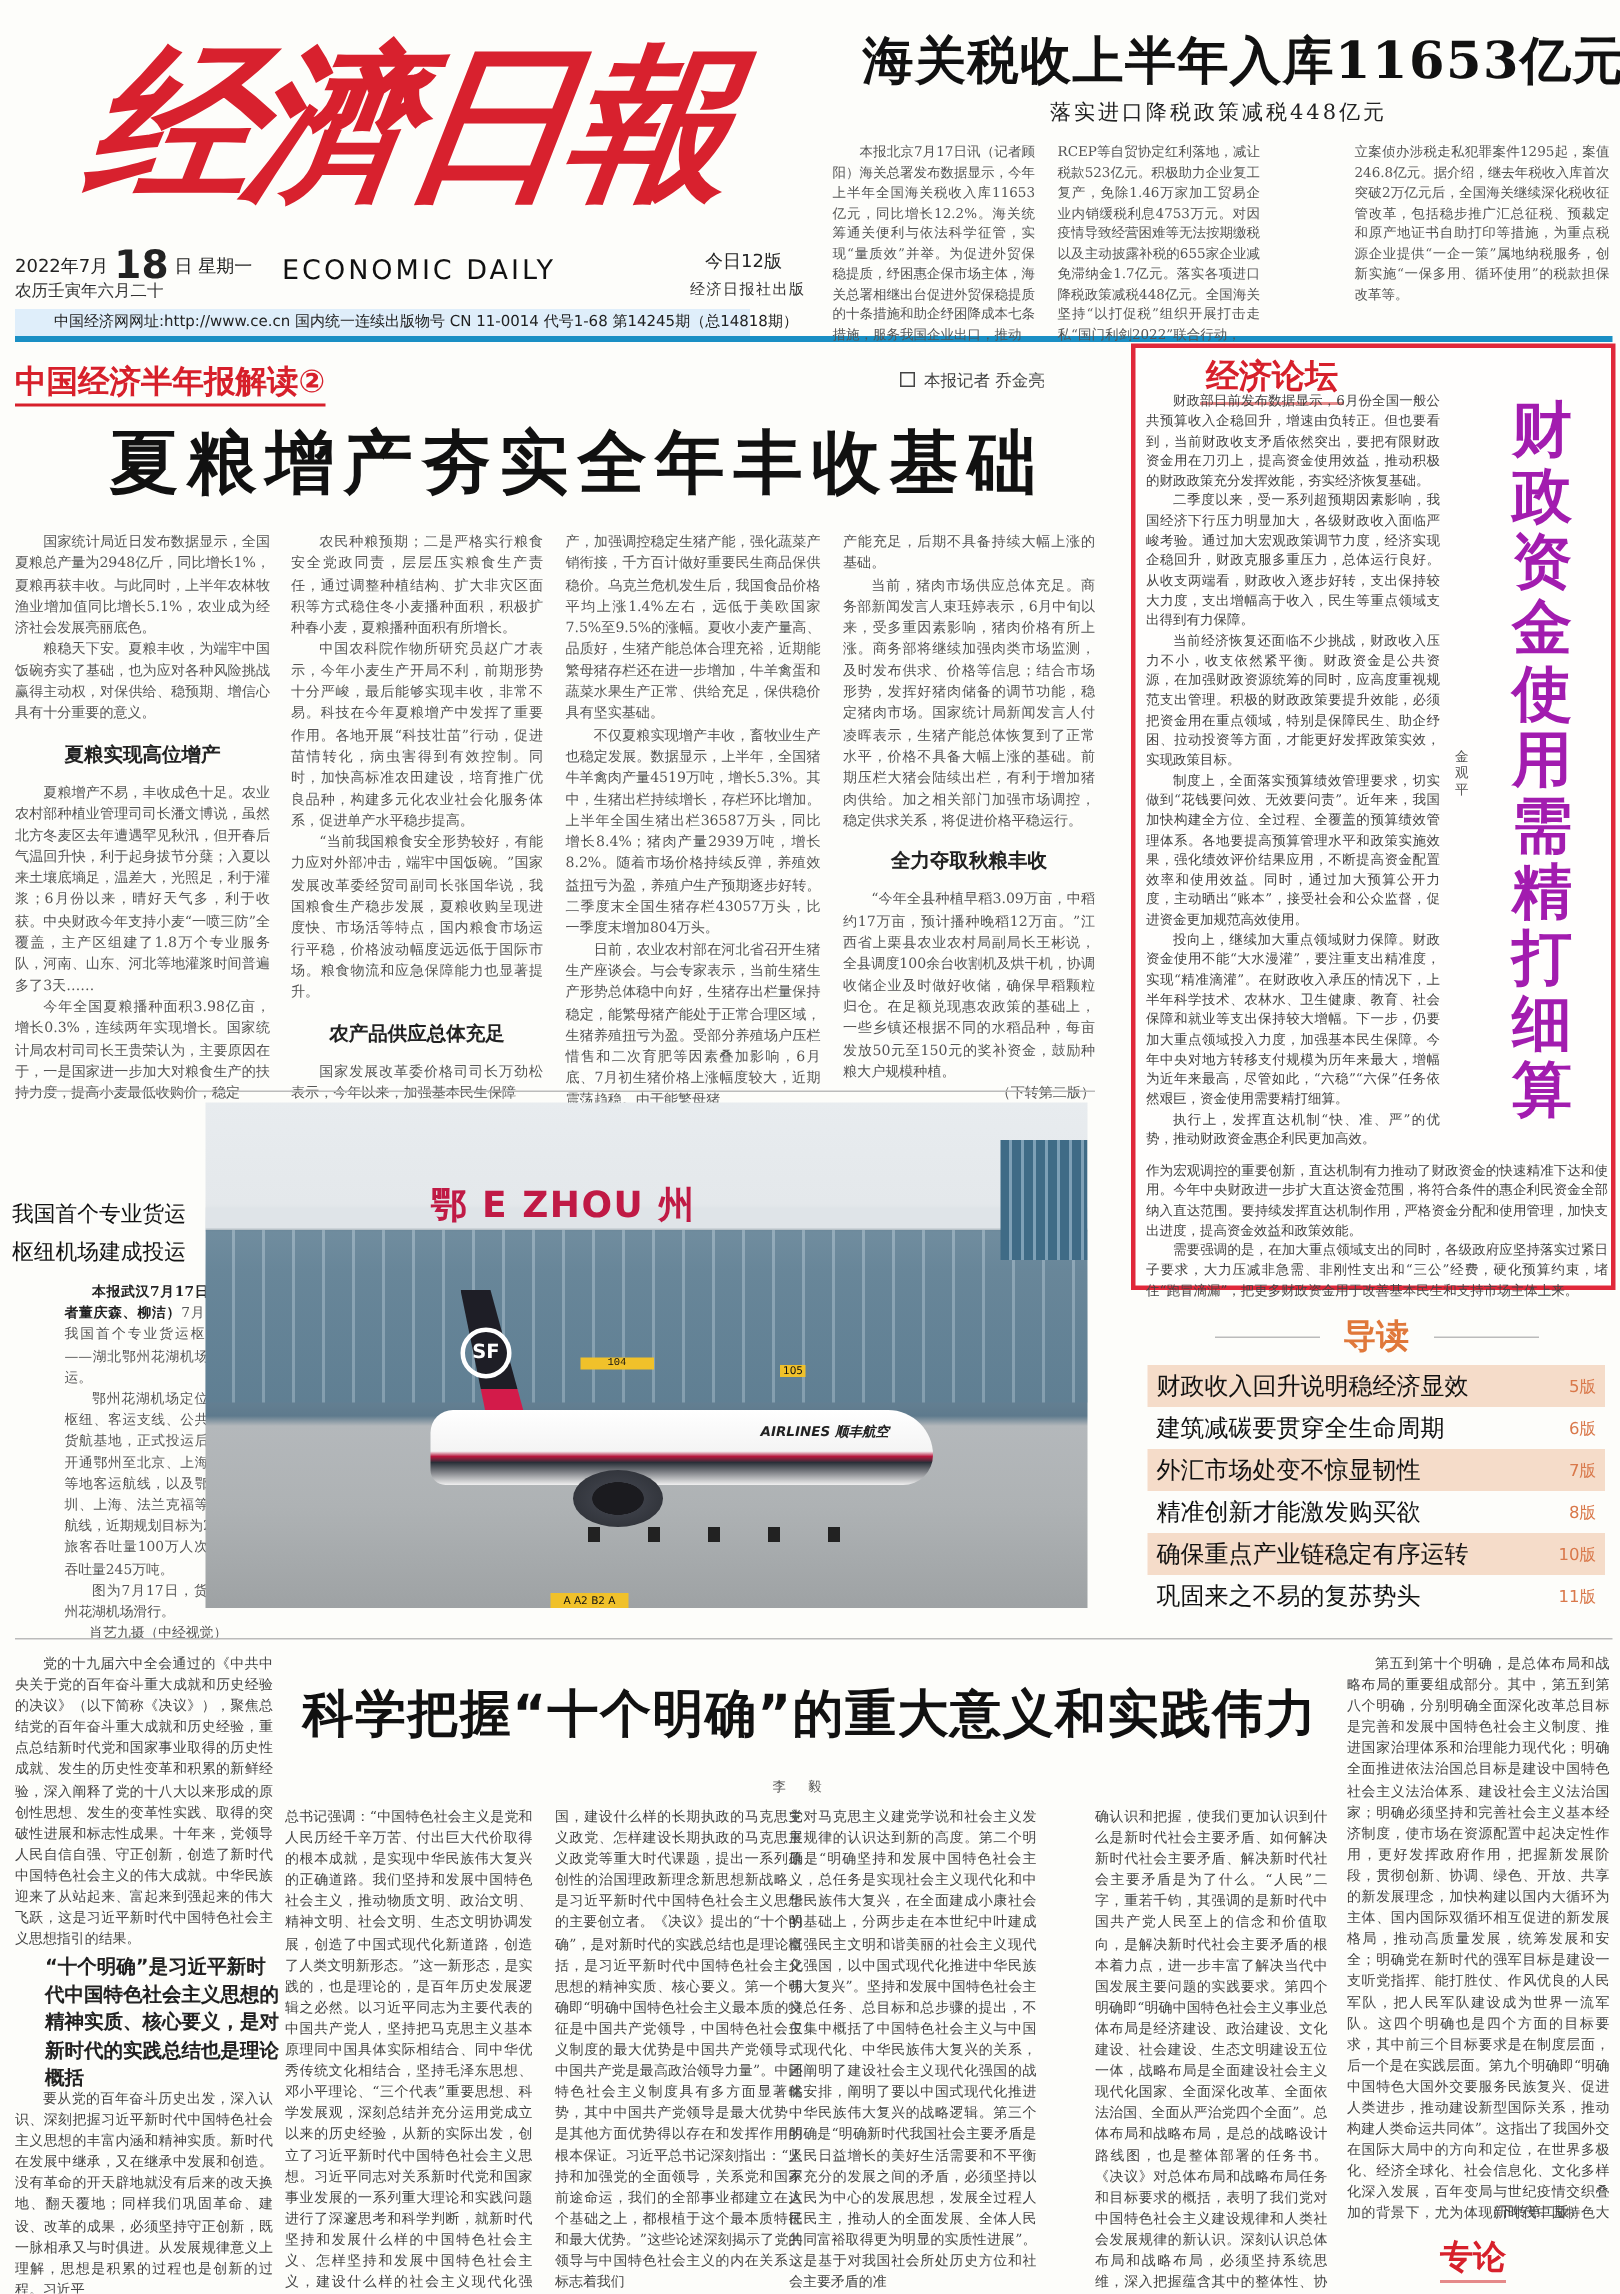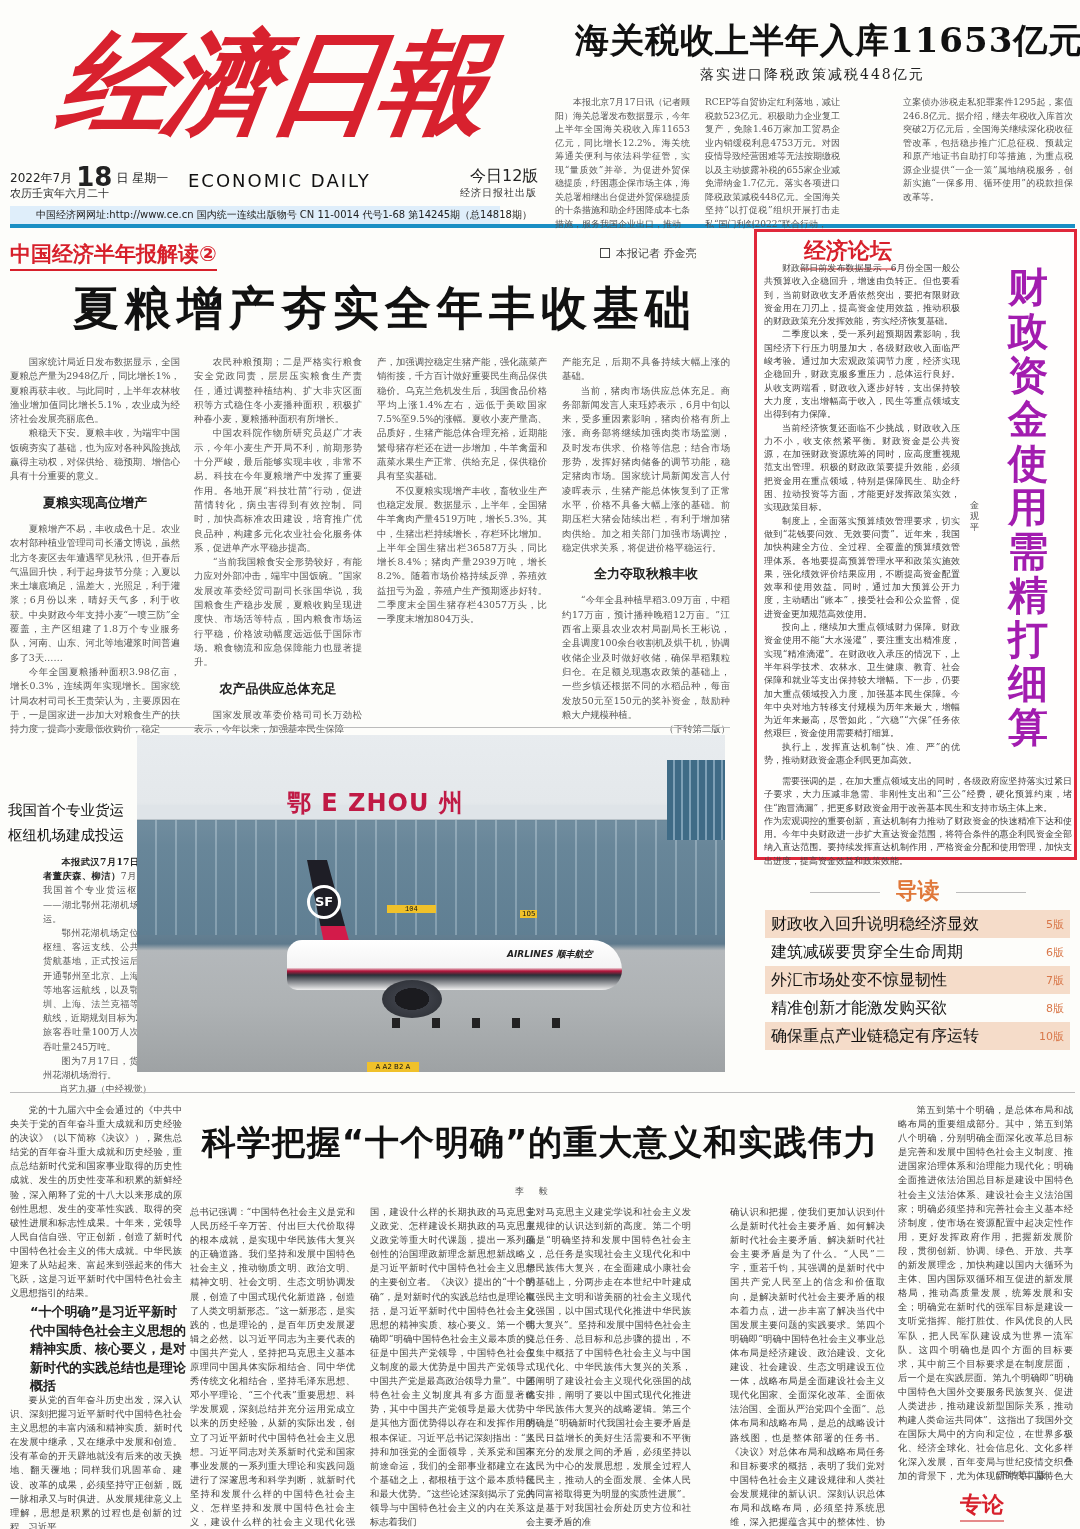--- a/index.html
+++ b/index.html
@@ -4,21 +4,21 @@
 <style>
   * { box-sizing: border-box; margin: 0; padding: 0; }
   html, body { width: 1080px; height: 1529px; background: #fdfdfa; overflow: hidden; }
   body { position: relative; font-family: "DejaVu Serif", "Liberation Serif", serif; color: #2a2a2a; }
   .abs { position: absolute; }
   .masthead-logo { left: 60px; top: 8px; width: 330px; height: 150px; font-family: "DejaVu Serif", serif; font-size: 112px; line-height: 150px; color: #d8212e; font-style: italic; font-weight: bold; letter-spacing: -6px; white-space: nowrap; transform: skewX(-8deg); }
   .date-line { left: 10px; top: 162px; font-family: "DejaVu Sans", sans-serif; font-size: 12px; color: #222; white-space: nowrap; }
   .date-line .big { font-size: 26px; font-weight: bold; vertical-align: -4px; margin: 0 4px; }
   .lunar { left: 10px; top: 186px; font-size: 11px; color: #333; }
   .econ-daily { left: 188px; top: 170px; font-family: "DejaVu Sans", sans-serif; font-size: 18px; letter-spacing: 2px; color: #111; }
-  .today-ed { left: 470px; top: 166px; font-family: "DejaVu Sans", sans-serif; font-size: 16px; color: #222; }
+  .today-ed { left: 470px; top: 166px; font-family: "DejaVu Sans", sans-serif; font-size: 12px; color: #222; }
   .publisher { left: 460px; top: 186px; font-size: 10px; color: #333; letter-spacing: 1px; }
   .infobar { left: 10px; top: 206px; width: 490px; height: 18px; background: #dfeefa; font-family: "DejaVu Sans", sans-serif; font-size: 10px; line-height: 18px; color: #222; padding-left: 26px; white-space: nowrap; }
   .rule-blue { left: 10px; top: 224px; width: 1065px; height: 4px; background: #1a8fc4; }
 
   .top-head { left: 575px; top: 18px; width: 480px; font-size: 34px; font-weight: bold; color: #111; letter-spacing: 1px; white-space: nowrap; }
   .top-sub { left: 700px; top: 66px; font-size: 14px; color: #222; letter-spacing: 2px; }
   .top-col { top: 96px; width: 135px; font-size: 9px; line-height: 13.5px; color: #555; text-align: justify; }
   .top-col .ind { text-indent: 2em; }
 
   .series-tag { left: 10px; top: 240px; font-family: "DejaVu Sans", sans-serif; font-size: 21px; font-weight: bold; color: #d7202b; border-bottom: 2px solid #d7202b; padding-bottom: 1px; letter-spacing: 0px; }
@@ -112,20 +112,21 @@
 <div class="abs col" style="left:194px;top:355px;width:168px">
   <p>农民种粮预期；二是严格实行粮食安全党政同责，层层压实粮食生产责任，通过调整种植结构、扩大非灾区面积等方式稳住冬小麦播种面积，积极扩种春小麦，夏粮播种面积有所增长。</p>
   <p>中国农科院作物所研究员赵广才表示，今年小麦生产开局不利，前期形势十分严峻，最后能够实现丰收，非常不易。科技在今年夏粮增产中发挥了重要作用。各地开展“科技壮苗”行动，促进苗情转化，病虫害得到有效控制。同时，加快高标准农田建设，培育推广优良品种，构建多元化农业社会化服务体系，促进单产水平稳步提高。</p>
   <p>“当前我国粮食安全形势较好，有能力应对外部冲击，端牢中国饭碗。”国家发展改革委经贸司副司长张国华说，我国粮食生产稳步发展，夏粮收购呈现进度快、市场活等特点，国内粮食市场运行平稳，价格波动幅度远远低于国际市场。粮食物流和应急保障能力也显著提升。</p>
   <div class="subhead">农产品供应总体充足</div>
   <p>国家发展改革委价格司司长万劲松表示，今年以来，加强基本民生保障</p>
 </div>
 <div class="abs col" style="left:377px;top:355px;width:170px">
   <p style="text-indent:0">产，加强调控稳定生猪产能，强化蔬菜产销衔接，千方百计做好重要民生商品保供稳价。乌克兰危机发生后，我国食品价格平均上涨1.4%左右，远低于美欧国家7.5%至9.5%的涨幅。夏收小麦产量高、品质好，生猪产能总体合理充裕，近期能繁母猪存栏还在进一步增加，牛羊禽蛋和蔬菜水果生产正常、供给充足，保供稳价具有坚实基础。</p>
   <p>不仅夏粮实现增产丰收，畜牧业生产也稳定发展。数据显示，上半年，全国猪牛羊禽肉产量4519万吨，增长5.3%。其中，生猪出栏持续增长，存栏环比增加。上半年全国生猪出栏36587万头，同比增长8.4%；猪肉产量2939万吨，增长8.2%。随着市场价格持续反弹，养殖效益扭亏为盈，养殖户生产预期逐步好转。二季度末全国生猪存栏43057万头，比一季度末增加804万头。</p>
+  <p>日前，农业农村部在河北省召开生猪生产座谈会。与会专家表示，当前生猪生产形势总体稳中向好，生猪存出栏量保持稳定，能繁母猪产能处于正常合理区域，生猪养殖扭亏为盈。受部分养殖场户压栏惜售和二次育肥等因素叠加影响，6月底、7月初生猪价格上涨幅度较大，近期震荡趋稳。由于能繁母猪</p>
 </div>
 <div class="abs col" style="left:562px;top:355px;width:168px">
   <p style="text-indent:0">产能充足，后期不具备持续大幅上涨的基础。</p>
   <p>当前，猪肉市场供应总体充足。商务部新闻发言人束珏婷表示，6月中旬以来，受多重因素影响，猪肉价格有所上涨。商务部将继续加强肉类市场监测，及时发布供求、价格等信息；结合市场形势，发挥好猪肉储备的调节功能，稳定猪肉市场。国家统计局新闻发言人付凌晖表示，生猪产能总体恢复到了正常水平，价格不具备大幅上涨的基础。前期压栏大猪会陆续出栏，有利于增加猪肉供给。加之相关部门加强市场调控，稳定供求关系，将促进价格平稳运行。</p>
   <div class="subhead">全力夺取秋粮丰收</div>
   <p>“今年全县种植早稻3.09万亩，中稻约17万亩，预计播种晚稻12万亩。”江西省上栗县农业农村局副局长王彬说，全县调度100余台收割机及烘干机，协调收储企业及时做好收储，确保早稻颗粒归仓。在足额兑现惠农政策的基础上，一些乡镇还根据不同的水稻品种，每亩发放50元至150元的奖补资金，鼓励种粮大户规模种植。</p>
   <div style="text-align:right">（下转第二版）</div>
 </div>
 <div class="abs rule-gray" style="left:10px;top:727px;width:720px"></div>
 
@@ -135,22 +136,22 @@
 <div class="abs forum-author">金观平</div>
 <div class="abs forum-col">
   <p>财政部日前发布数据显示，6月份全国一般公共预算收入企稳回升，增速由负转正。但也要看到，当前财政收支矛盾依然突出，要把有限财政资金用在刀刃上，提高资金使用效益，推动积极的财政政策充分发挥效能，夯实经济恢复基础。</p>
   <p>二季度以来，受一系列超预期因素影响，我国经济下行压力明显加大，各级财政收入面临严峻考验。通过加大宏观政策调节力度，经济实现企稳回升，财政克服多重压力，总体运行良好。从收支两端看，财政收入逐步好转，支出保持较大力度，支出增幅高于收入，民生等重点领域支出得到有力保障。</p>
   <p>当前经济恢复还面临不少挑战，财政收入压力不小，收支依然紧平衡。财政资金是公共资源，在加强财政资源统筹的同时，应高度重视规范支出管理。积极的财政政策要提升效能，必须把资金用在重点领域，特别是保障民生、助企纾困、拉动投资等方面，才能更好发挥政策实效，实现政策目标。</p>
   <p>制度上，全面落实预算绩效管理要求，切实做到“花钱要问效、无效要问责”。近年来，我国加快构建全方位、全过程、全覆盖的预算绩效管理体系。各地要提高预算管理水平和政策实施效果，强化绩效评价结果应用，不断提高资金配置效率和使用效益。同时，通过加大预算公开力度，主动晒出“账本”，接受社会和公众监督，促进资金更加规范高效使用。</p>
   <p>投向上，继续加大重点领域财力保障。财政资金使用不能“大水漫灌”，要注重支出精准度，实现“精准滴灌”。在财政收入承压的情况下，上半年科学技术、农林水、卫生健康、教育、社会保障和就业等支出保持较大增幅。下一步，仍要加大重点领域投入力度，加强基本民生保障。今年中央对地方转移支付规模为历年来最大，增幅为近年来最高，尽管如此，“六稳”“六保”任务依然艰巨，资金使用需要精打细算。</p>
   <p>执行上，发挥直达机制“快、准、严”的优势，推动财政资金惠企利民更加高效。</p>
 </div>
 <div class="abs forum-wide">
+  <p style="text-indent:0">作为宏观调控的重要创新，直达机制有力推动了财政资金的快速精准下达和使用。今年中央财政进一步扩大直达资金范围，将符合条件的惠企利民资金全部纳入直达范围。要持续发挥直达机制作用，严格资金分配和使用管理，加快支出进度，提高资金效益和政策效能。</p>
   <p>需要强调的是，在加大重点领域支出的同时，各级政府应坚持落实过紧日子要求，大力压减非急需、非刚性支出和“三公”经费，硬化预算约束，堵住“跑冒滴漏”，把更多财政资金用于改善基本民生和支持市场主体上来。</p>
-  <p style="text-indent:0">作为宏观调控的重要创新，直达机制有力推动了财政资金的快速精准下达和使用。今年中央财政进一步扩大直达资金范围，将符合条件的惠企利民资金全部纳入直达范围。要持续发挥直达机制作用，严格资金分配和使用管理，加快支出进度，提高资金效益和政策效能。</p>
 </div>
 
 <div class="abs guide-title">导读</div>
 <div class="abs guide-list">
   <div class="guide-item shade">
       <span>财政收入回升说明稳经济显效</span>
       <span class="pg">5版</span>
     </div>
   <div class="guide-item">
       <span>建筑减碳要贯穿全生命周期</span>
@@ -160,20 +161,24 @@
       <span>外汇市场处变不惊显韧性</span>
       <span class="pg">7版</span>
     </div>
   <div class="guide-item">
       <span>精准创新才能激发购买欲</span>
       <span class="pg">8版</span>
     </div>
   <div class="guide-item shade">
       <span>确保重点产业链稳定有序运转</span>
       <span class="pg">10版</span>
+    </div>
+  <div class="guide-item">
+      <span>巩固来之不易的复苏势头</span>
+      <span class="pg">11版</span>
     </div>
 </div>
 
 <div class="abs side-head">
   <div>我国首个专业货运</div>
   <div>枢纽机场建成投运</div>
 </div>
 <div class="abs side-body">
   <p><b>本报武汉7月17日讯（记者董庆森、柳洁）</b><span>7月17日，我国首个专业货运枢纽机场——湖北鄂州花湖机场正式投运。</span></p>
   <p>鄂州花湖机场定位为货运枢纽、客运支线、公共平台、货航基地，正式投运后将逐步开通鄂州至北京、上海、深圳等地客运航线，以及鄂州至深圳、上海、法兰克福等地货运航线，近期规划目标为2025年旅客吞吐量100万人次、货邮吞吐量245万吨。</p>

